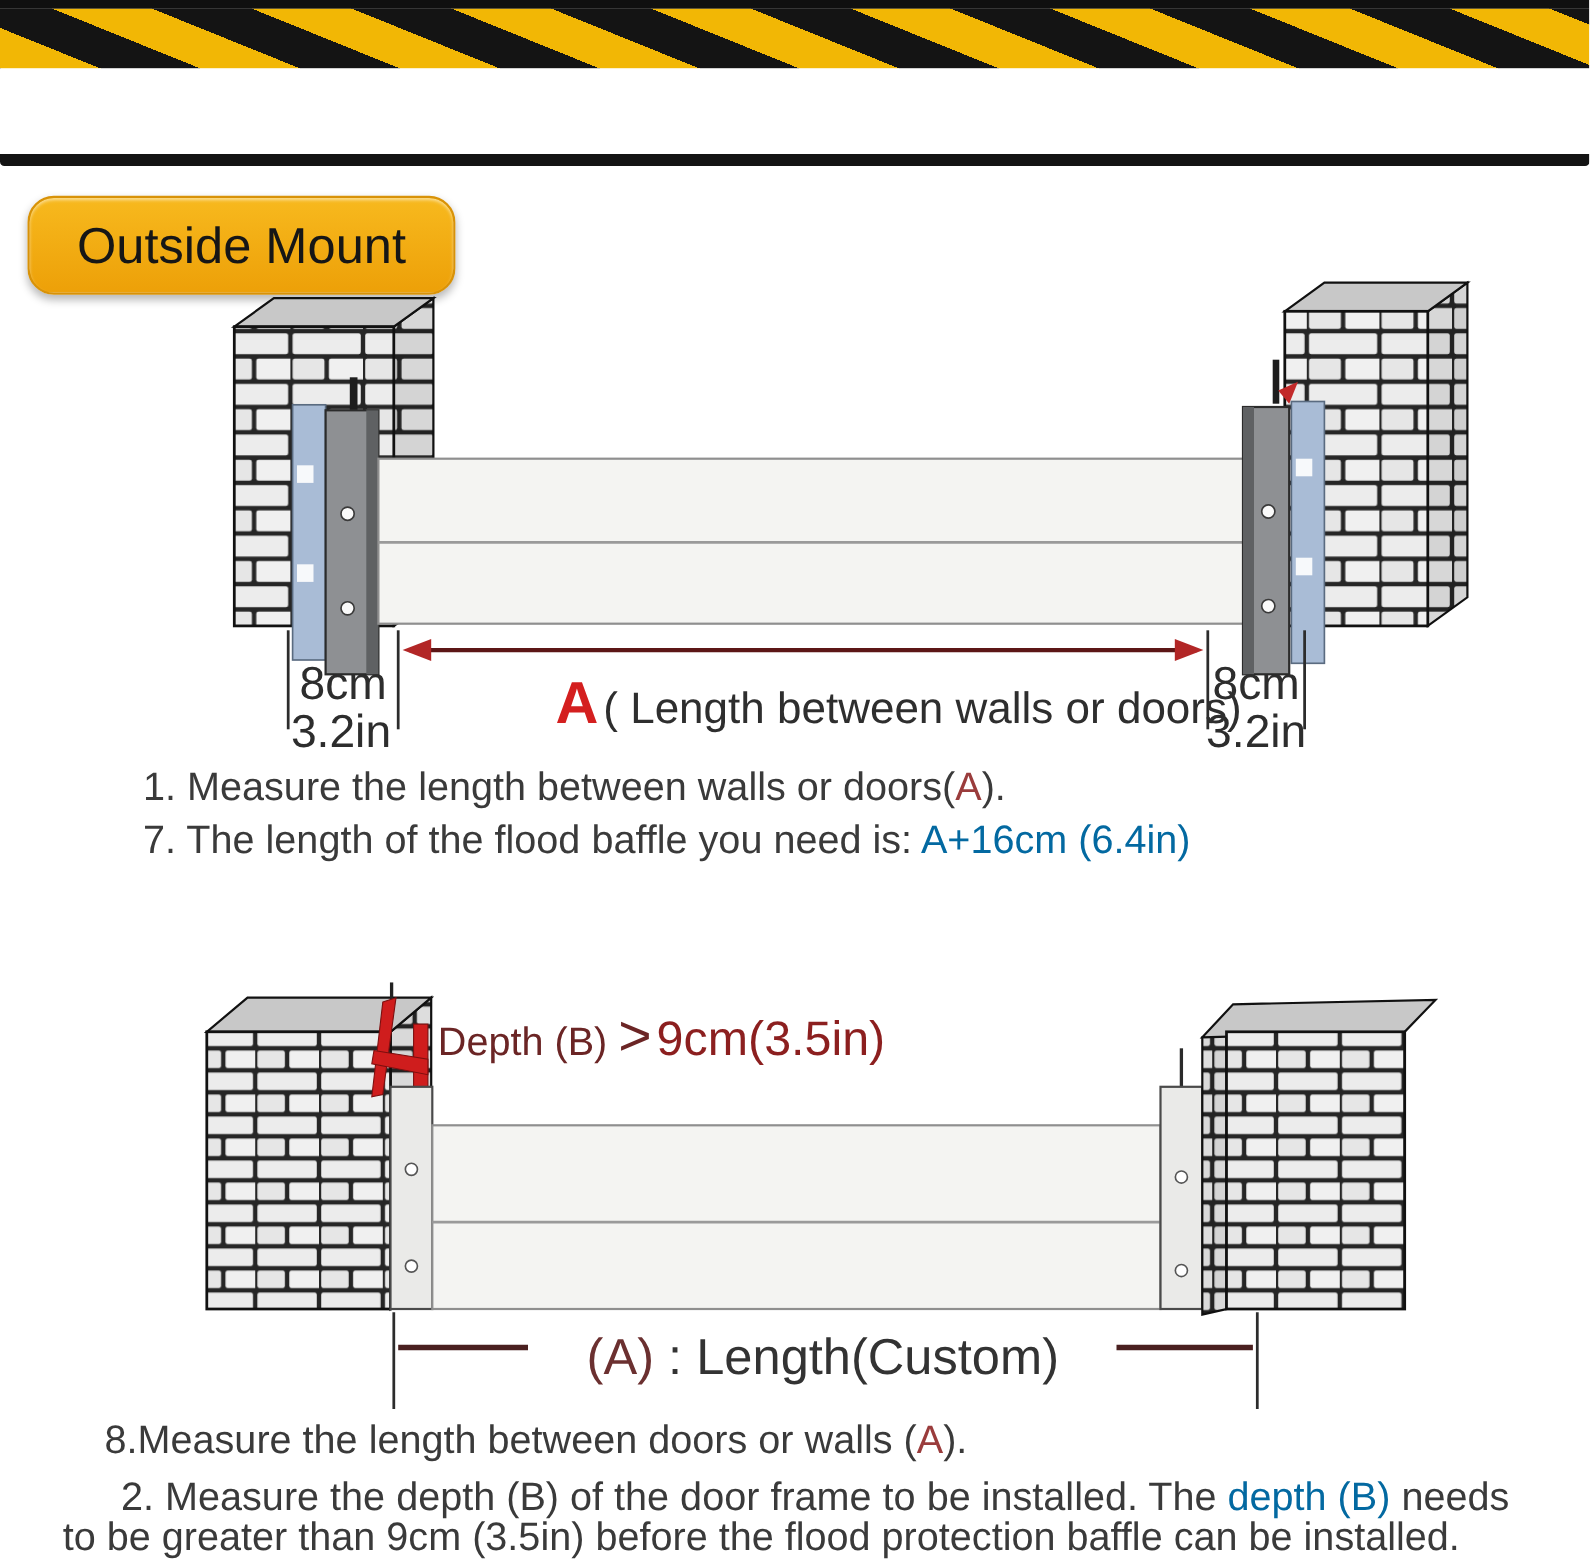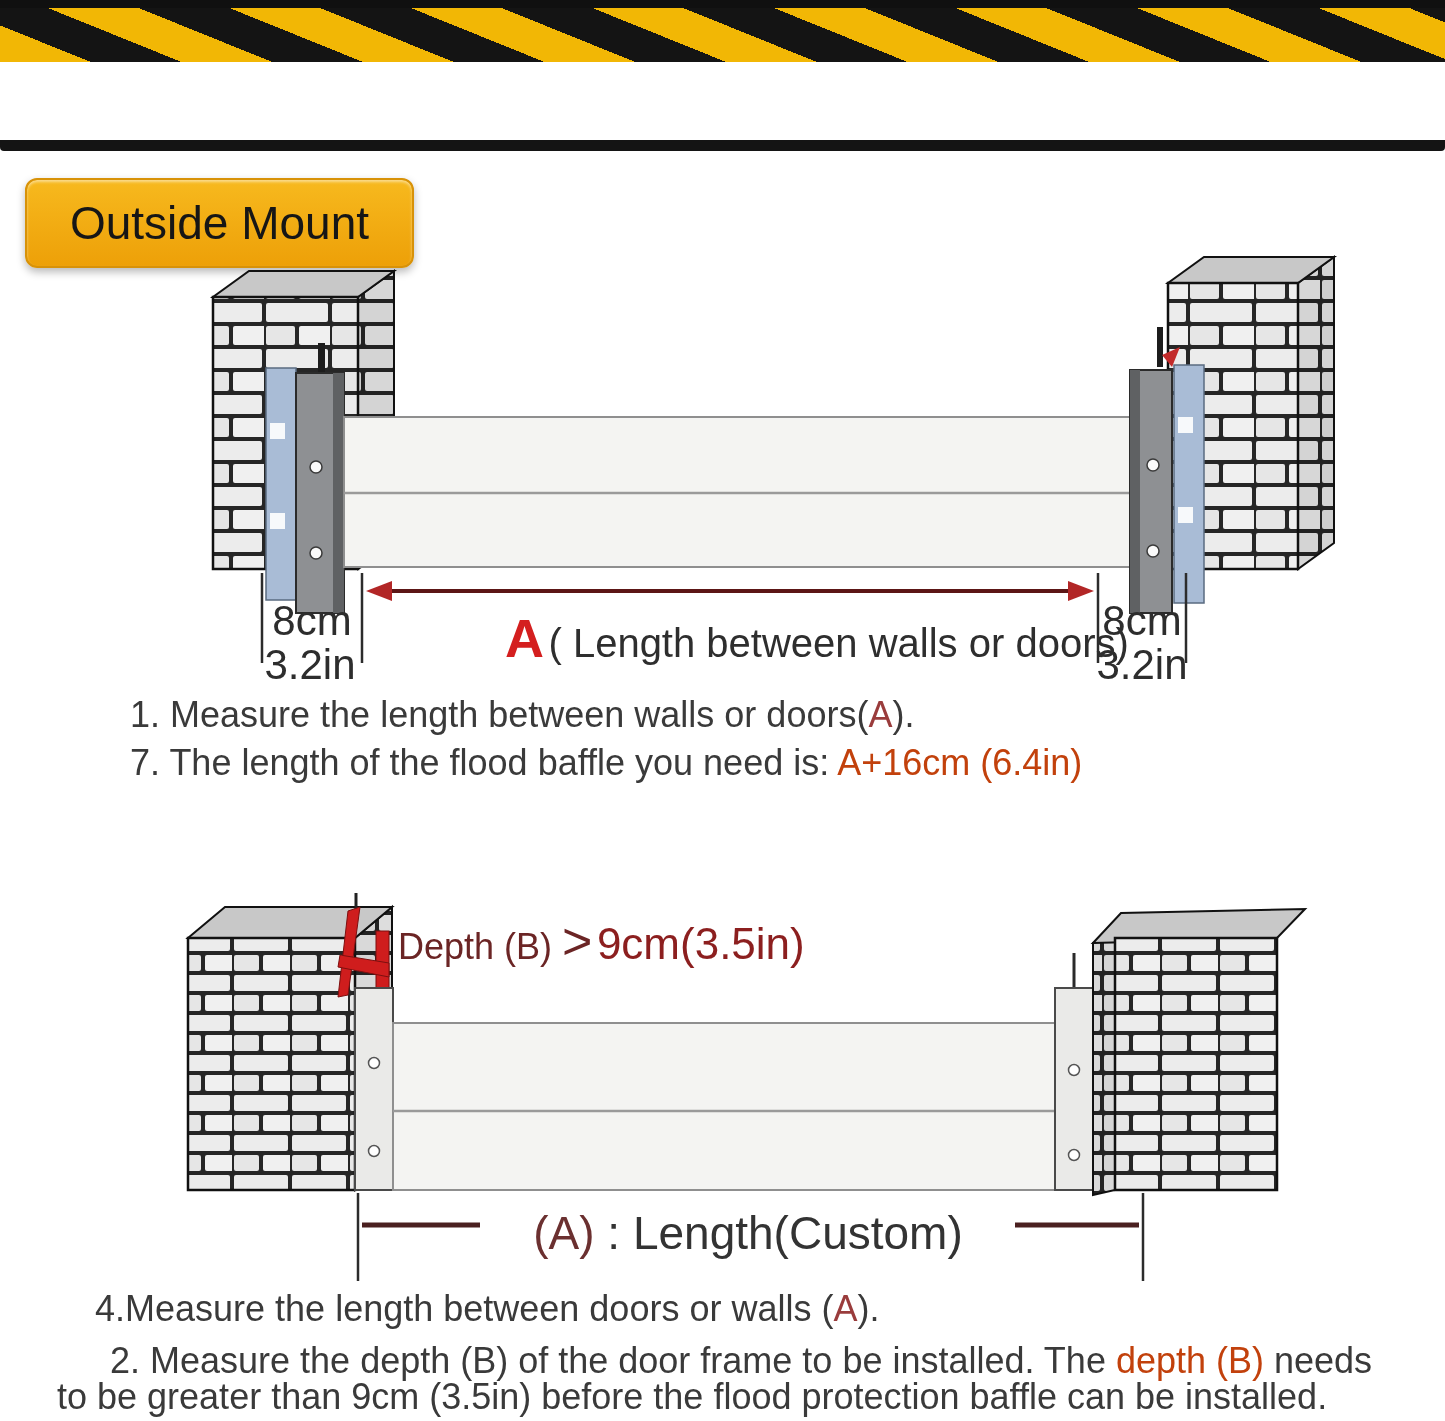--- a/index.html
+++ b/index.html
@@ -19,36 +19,36 @@
     display:flex;align-items:center;justify-content:center;
   }
   .title{
     font-size:64px;font-weight:bold;color:#0d0d0d;letter-spacing:-2px;white-space:nowrap;
     transform:scaleX(0.92);
     text-shadow:-1px -1px 0 #ffffff,2px 2px 0 #9a9a9a,4px 5px 4px rgba(0,0,0,.45);
   }
   .divider{position:absolute;left:0;top:140px;width:100%;height:11px;background:#141414;border-radius:0 0 4px 4px;}
   
   .badge{
-    position:absolute;left:25px;width:385px;height:86px;border-radius:12px;
+    position:absolute;left:25px;width:385px;height:86px;border-radius:24px;
     background:linear-gradient(#f7b91e,#eda008);border:2px solid #d89208;
     box-shadow:0 4px 8px rgba(0,0,0,.28), inset 0 2px 3px rgba(255,255,255,.5);
     display:flex;align-items:center;justify-content:center;
     font-size:46px;color:#161616;
   }
   #badge-outside{top:178px;}
   #badge-inside{top:806px;}
   
   .diagram{position:absolute;left:0;}
   #svg-outside{top:255px;}
   #svg-inside{top:893px;}
   svg text{font-family:"Liberation Sans",sans-serif;}
   
   .instr{position:absolute;font-size:36px;color:#3a3a3a;white-space:nowrap;}
-  .hl-red{color:#c2410c;}
+  .hl-red{color:#0369a1;}
   .hl-soft{color:#9a3c3c;}
   #o-instr1{left:130px;top:694px;}
   #o-instr2{left:130px;top:742px;}
   #i-instr1{left:95px;top:1288px;}
   #i-instr2a{left:110px;top:1340px;}
   #i-instr2b{left:57px;top:1376px;}
 </style>
 </head>
 <body>
 
@@ -195,17 +195,17 @@
       <line x1="1143" y1="300" x2="1143" y2="388" stroke="#2c2c2c" stroke-width="2.5"></line>
       <line x1="362" y1="332" x2="480" y2="332" stroke="#4a2020" stroke-width="5"></line>
       <line x1="1015" y1="332" x2="1139" y2="332" stroke="#4a2020" stroke-width="5"></line>
       <text x="748" y="356" font-size="46" text-anchor="middle">
         <tspan fill="#6b3030">(A)</tspan>
         <tspan fill="#333333">: Length(Custom)</tspan>
       </text>
     </g>
   </svg>
 
-  <div class="instr" id="i-instr1"><span>4.Measure the length between doors or walls (</span><span class="hl-soft">A</span><span>).</span></div>
+  <div class="instr" id="i-instr1"><span>8.Measure the length between doors or walls (</span><span class="hl-soft">A</span><span>).</span></div>
   <div class="instr" id="i-instr2a"><span>2. Measure the depth (B) of the door frame to be installed. The </span><span class="hl-red">depth (B)</span><span> needs</span></div>
   <div class="instr" id="i-instr2b">to be greater than 9cm (3.5in) before the flood protection baffle can be installed.</div>
 
 </div>
 
 </body></html>

